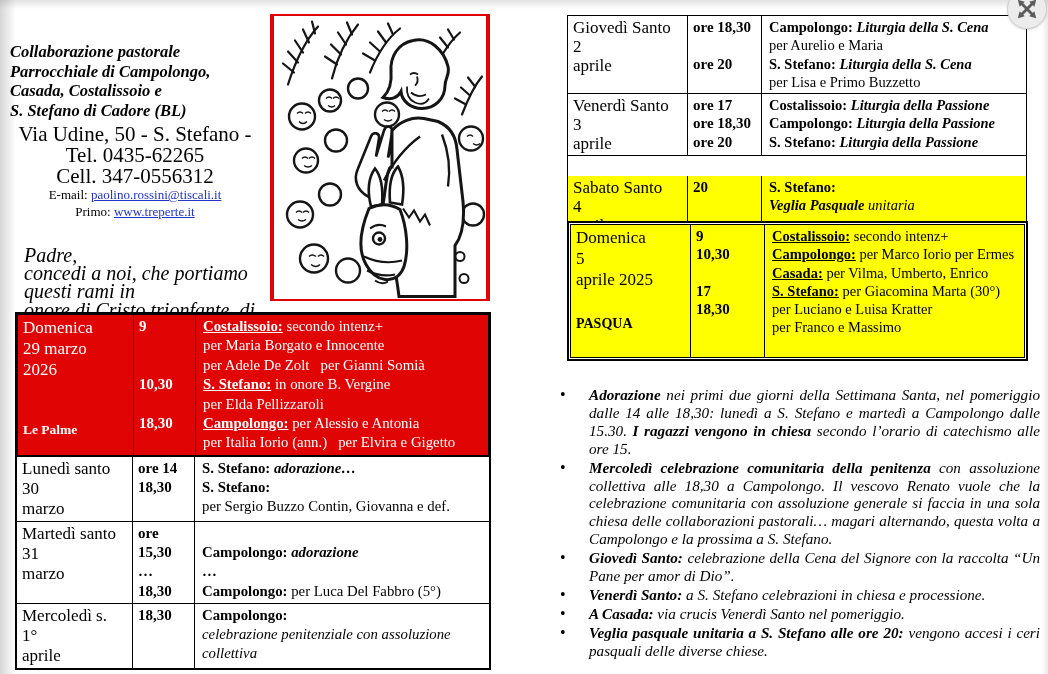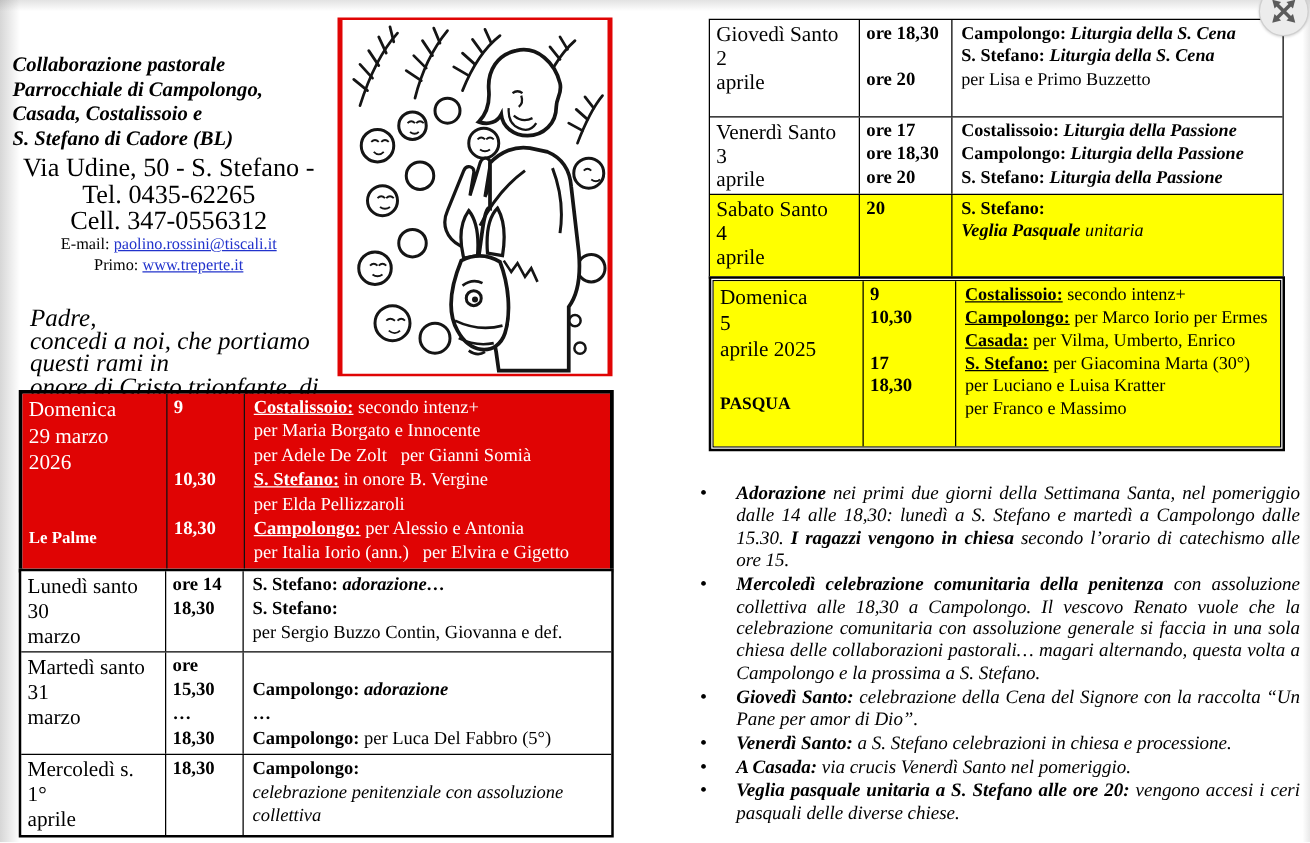--- a/index.html
+++ b/index.html
@@ -259,20 +259,21 @@
           <div class="day-line">aprile</div>
         </div>
         <div class="cell cell-time">
           <div class="line">ore 18,30</div>
           <div class="line"></div>
           <div class="line">ore 20</div>
           <div class="line"></div>
         </div>
         <div class="cell cell-body">
           <div class="line"><span class="b ">Campolongo: </span><span class="b i ">Liturgia della S. Cena</span></div>
+          <div class="line"><span class="">per Aurelio e Maria</span></div>
           <div class="line"><span class="b ">S. Stefano: </span><span class="b i ">Liturgia della S. Cena</span></div>
           <div class="line"><span class="">per Lisa e Primo Buzzetto</span></div>
         </div>
       </div>
       <div class="srow" style="min-height: 56px;">
         <div class="cell cell-day">
           <div class="day-line">Venerdì Santo</div>
           <div class="day-line">3</div>
           <div class="day-line">aprile</div>
         </div>
@@ -280,21 +281,21 @@
           <div class="line">ore 17</div>
           <div class="line">ore 18,30</div>
           <div class="line">ore 20</div>
         </div>
         <div class="cell cell-body">
           <div class="line"><span class="b ">Costalissoio: </span><span class="b i ">Liturgia della Passione</span></div>
           <div class="line"><span class="b ">Campolongo: </span><span class="b i ">Liturgia della Passione</span></div>
           <div class="line"><span class="b ">S. Stefano: </span><span class="b i ">Liturgia della Passione</span></div>
         </div>
       </div>
-      <div class="srow row-yellow" style="min-height: 66px;">
+      <div class="srow row-yellow" style="min-height: 66px; margin-top: 20px;">
         <div class="cell cell-day">
           <div class="day-line">Sabato Santo</div>
           <div class="day-line">4</div>
           <div class="day-line">aprile</div>
         </div>
         <div class="cell cell-time">
           <div class="line">20</div>
           <div class="line"></div>
         </div>
         <div class="cell cell-body">

